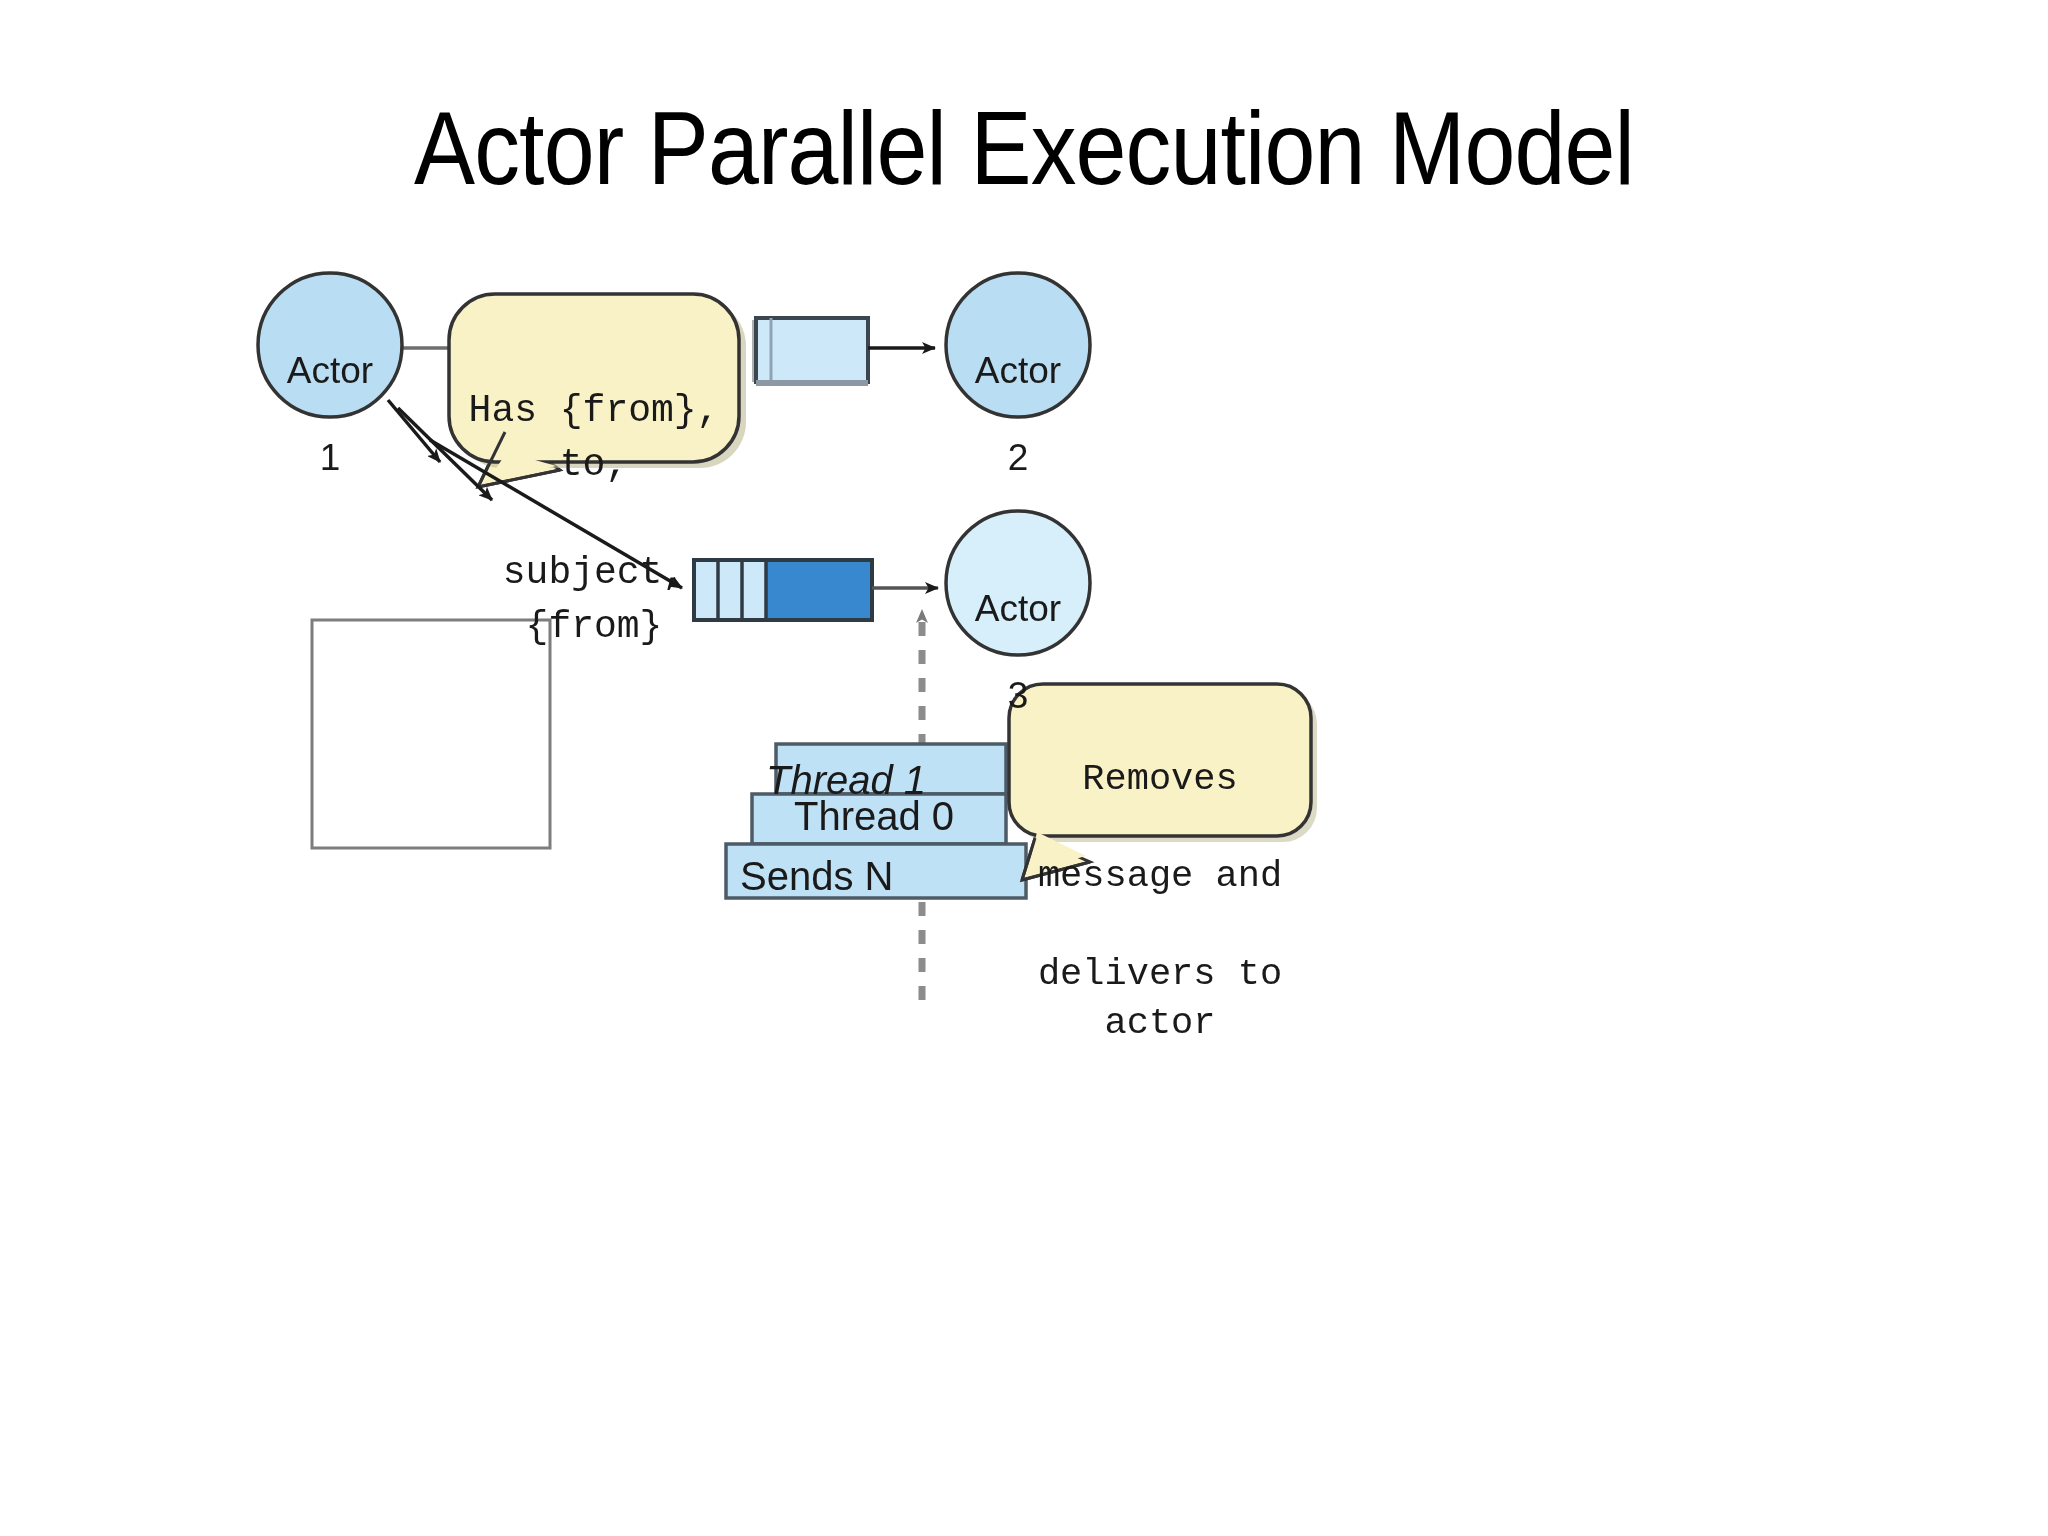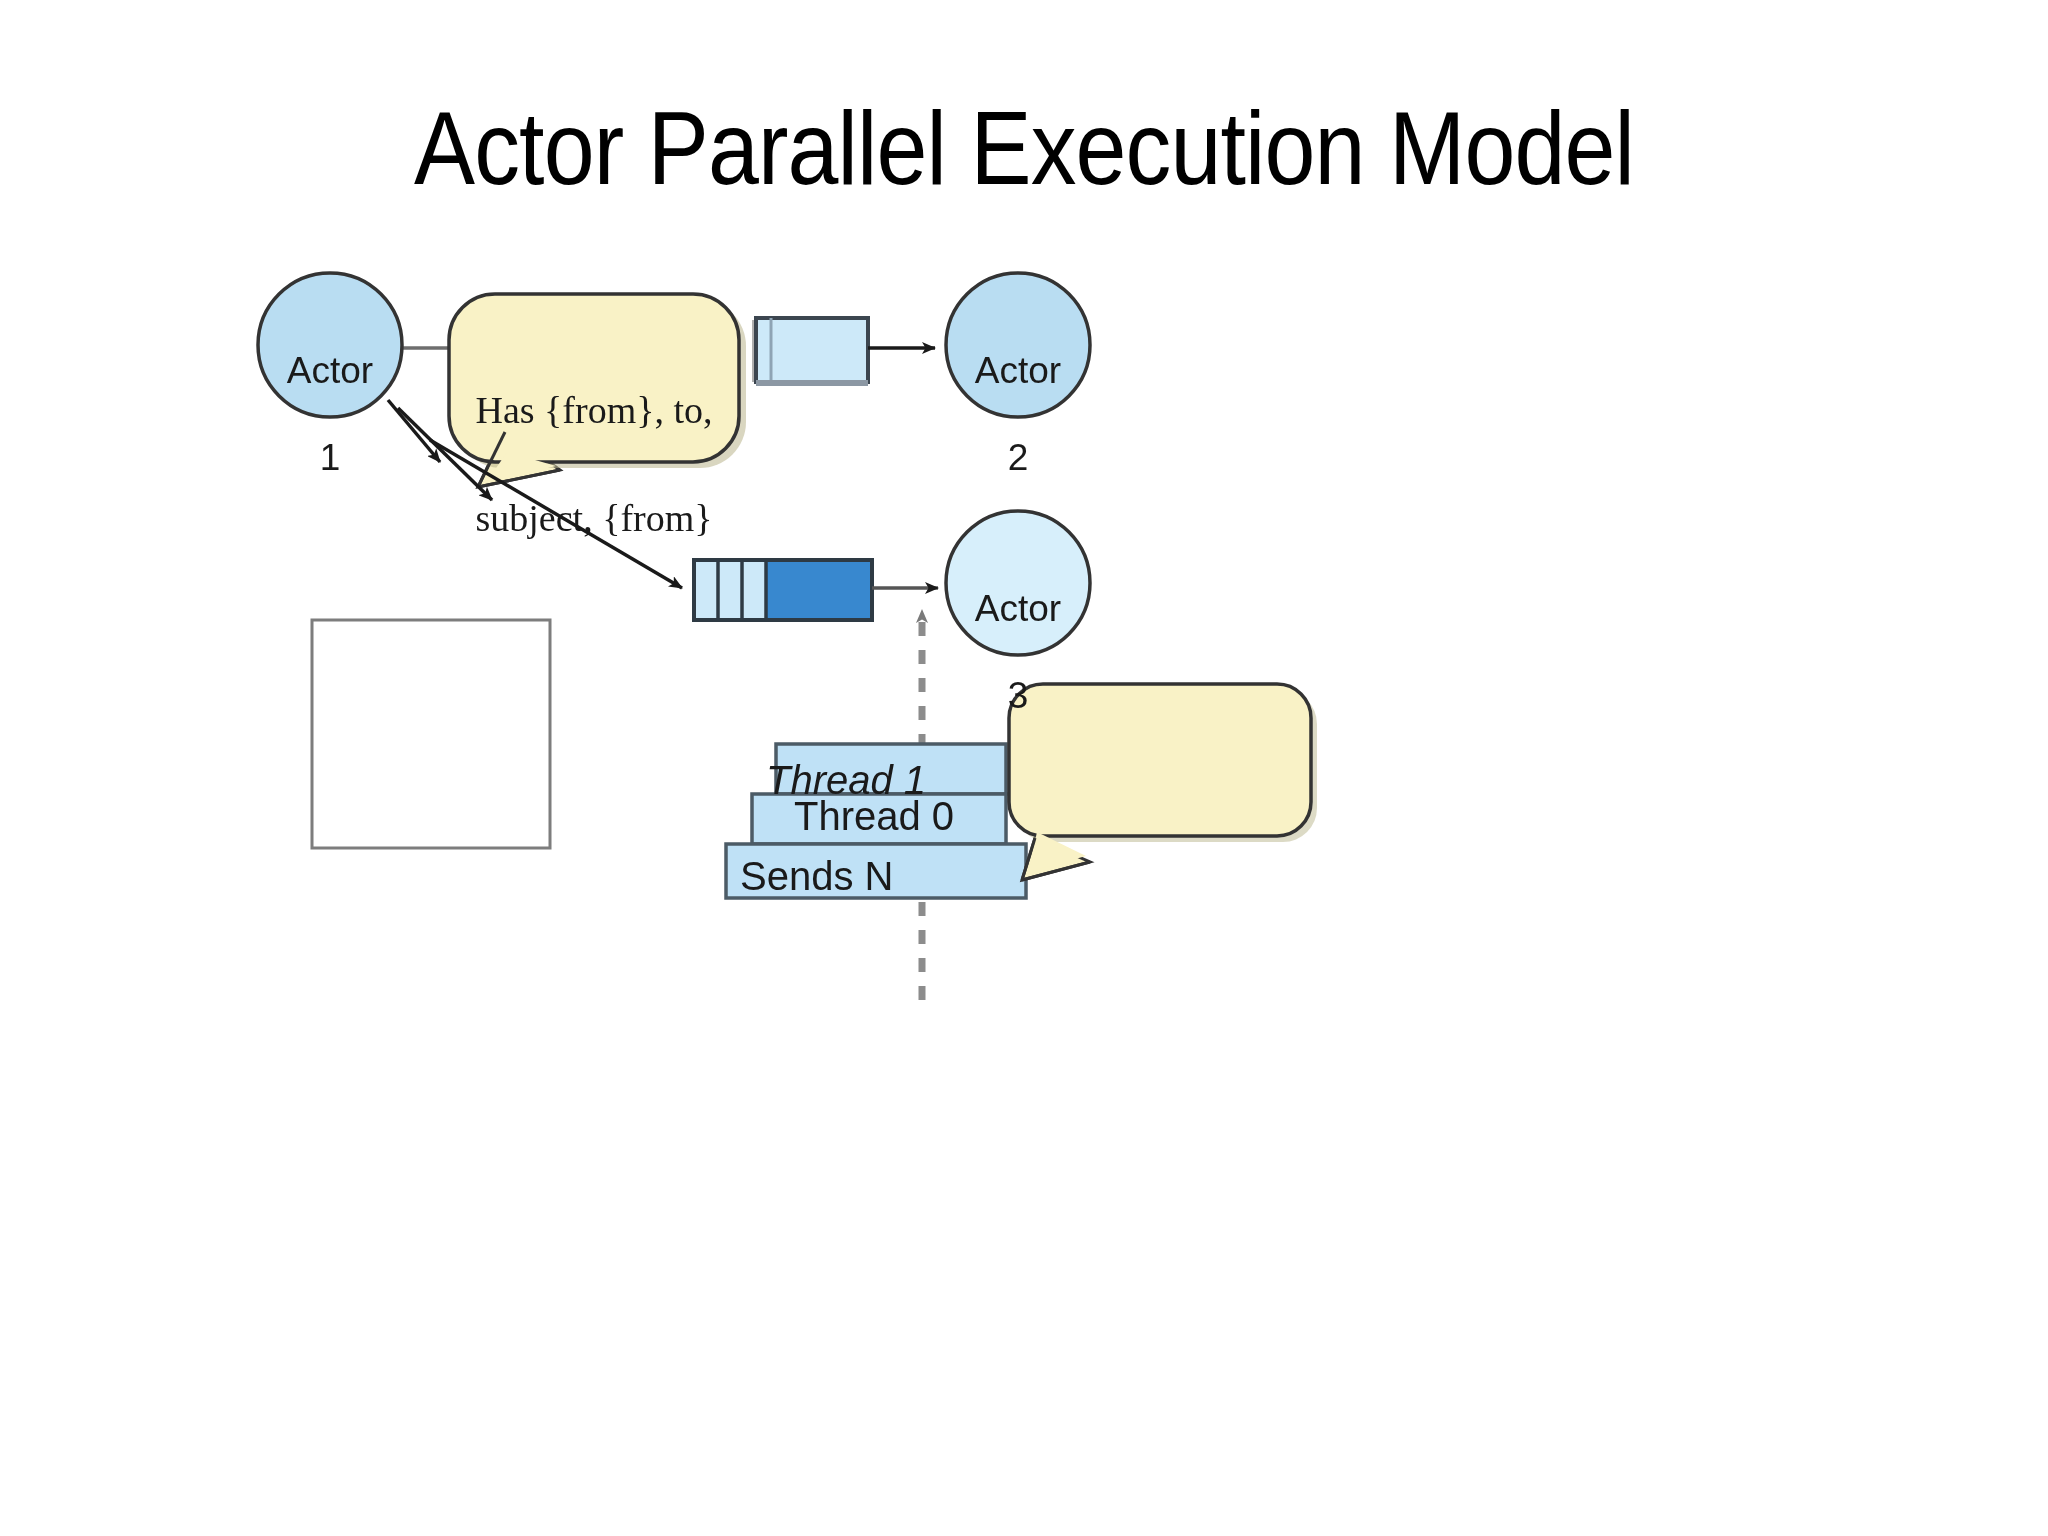--- a/index.html
+++ b/index.html
@@ -59,21 +59,21 @@
     line-height: 1.18;
     white-space: pre-line;
     pointer-events: none;
   }
   .actor-label { font-size: 37px; }
 
   .bubble-text {
     position: absolute;
     text-align: center;
     color: #1a1a1a;
-    font-family: Liberation Serif, serif;
+    font-family: Liberation Mono, monospace;
     font-size: 38px;
     line-height: 1.42;
     white-space: pre-line;
   }
 
   .sends-box-text {
     position: absolute;
     color: #1a1a1a;
     font-family: "Liberation Sans", sans-serif;
     font-size: 40px;
@@ -207,19 +207,24 @@
   <div class="node-label actor-label" style="left:938px; top:543px; width:160px;">
     <span>Actor</span><br>
     <span>3</span>
   </div>
 
   <div class="bubble-text" style="left:455px; top:330px; width:278px;">
     <span>Has {from}, to,</span><br>
     <span>subject, {from}</span>
   </div>
 
+  <div class="bubble-text" style="left:1013px; top:706px; width:294px; font-size:37px; line-height:1.32;">
+    <span>Removes</span><br>
+    <span>message and</span><br>
+    <span>delivers to actor</span>
+  </div>
 
 
   <div class="thread-label" style="left:794px; top:796px;">Thread 0</div>
   <div class="thread-label" style="left:766px; top:760px;font-style:italic;">Thread 1</div>
   <div class="thread-label" style="left:740px; top:856px;">Sends N</div>
 
 </div>
 
 </body></html>

